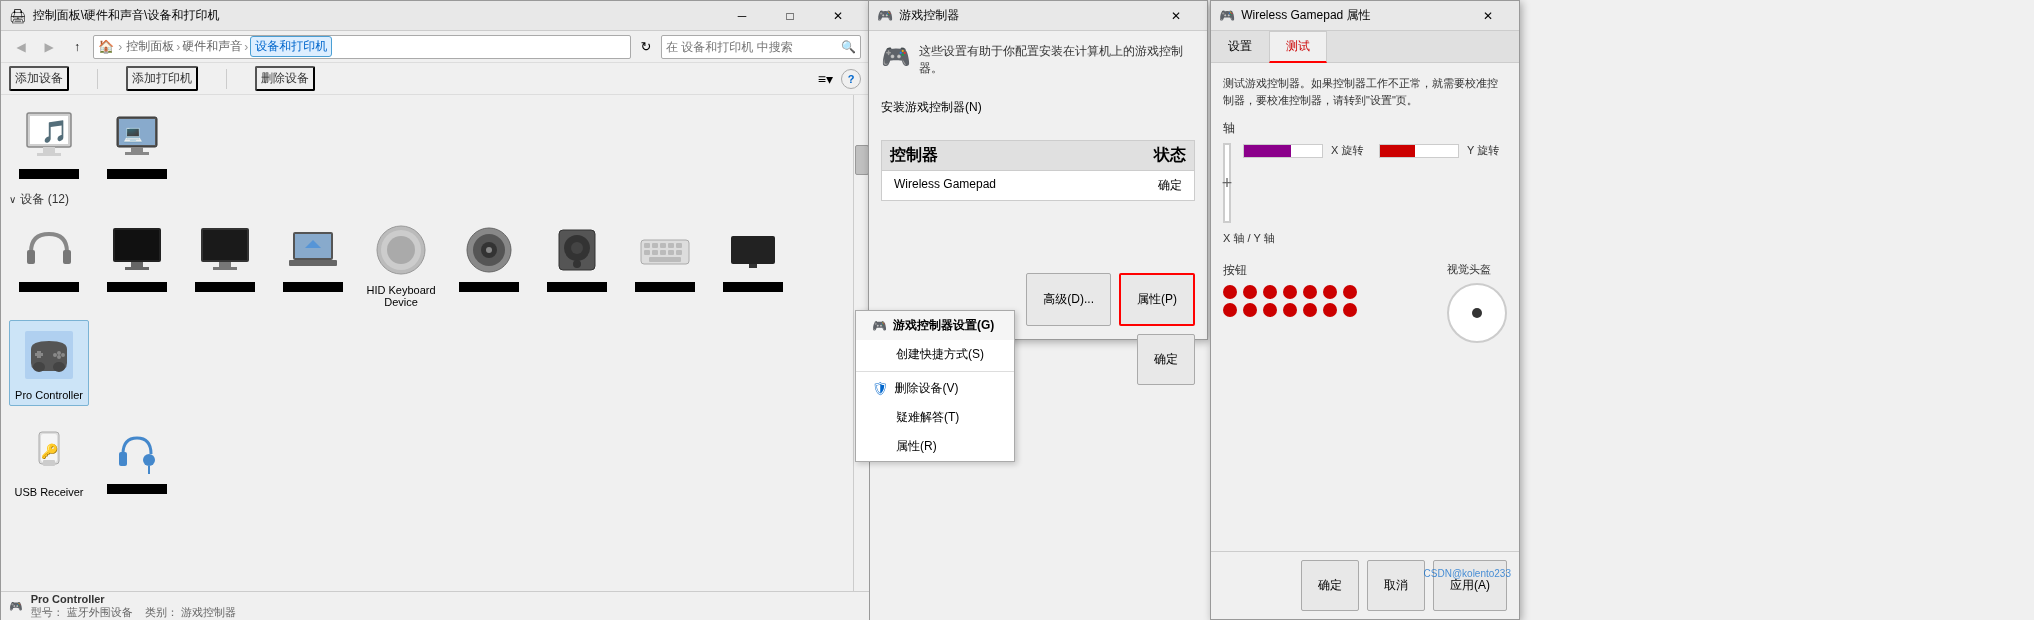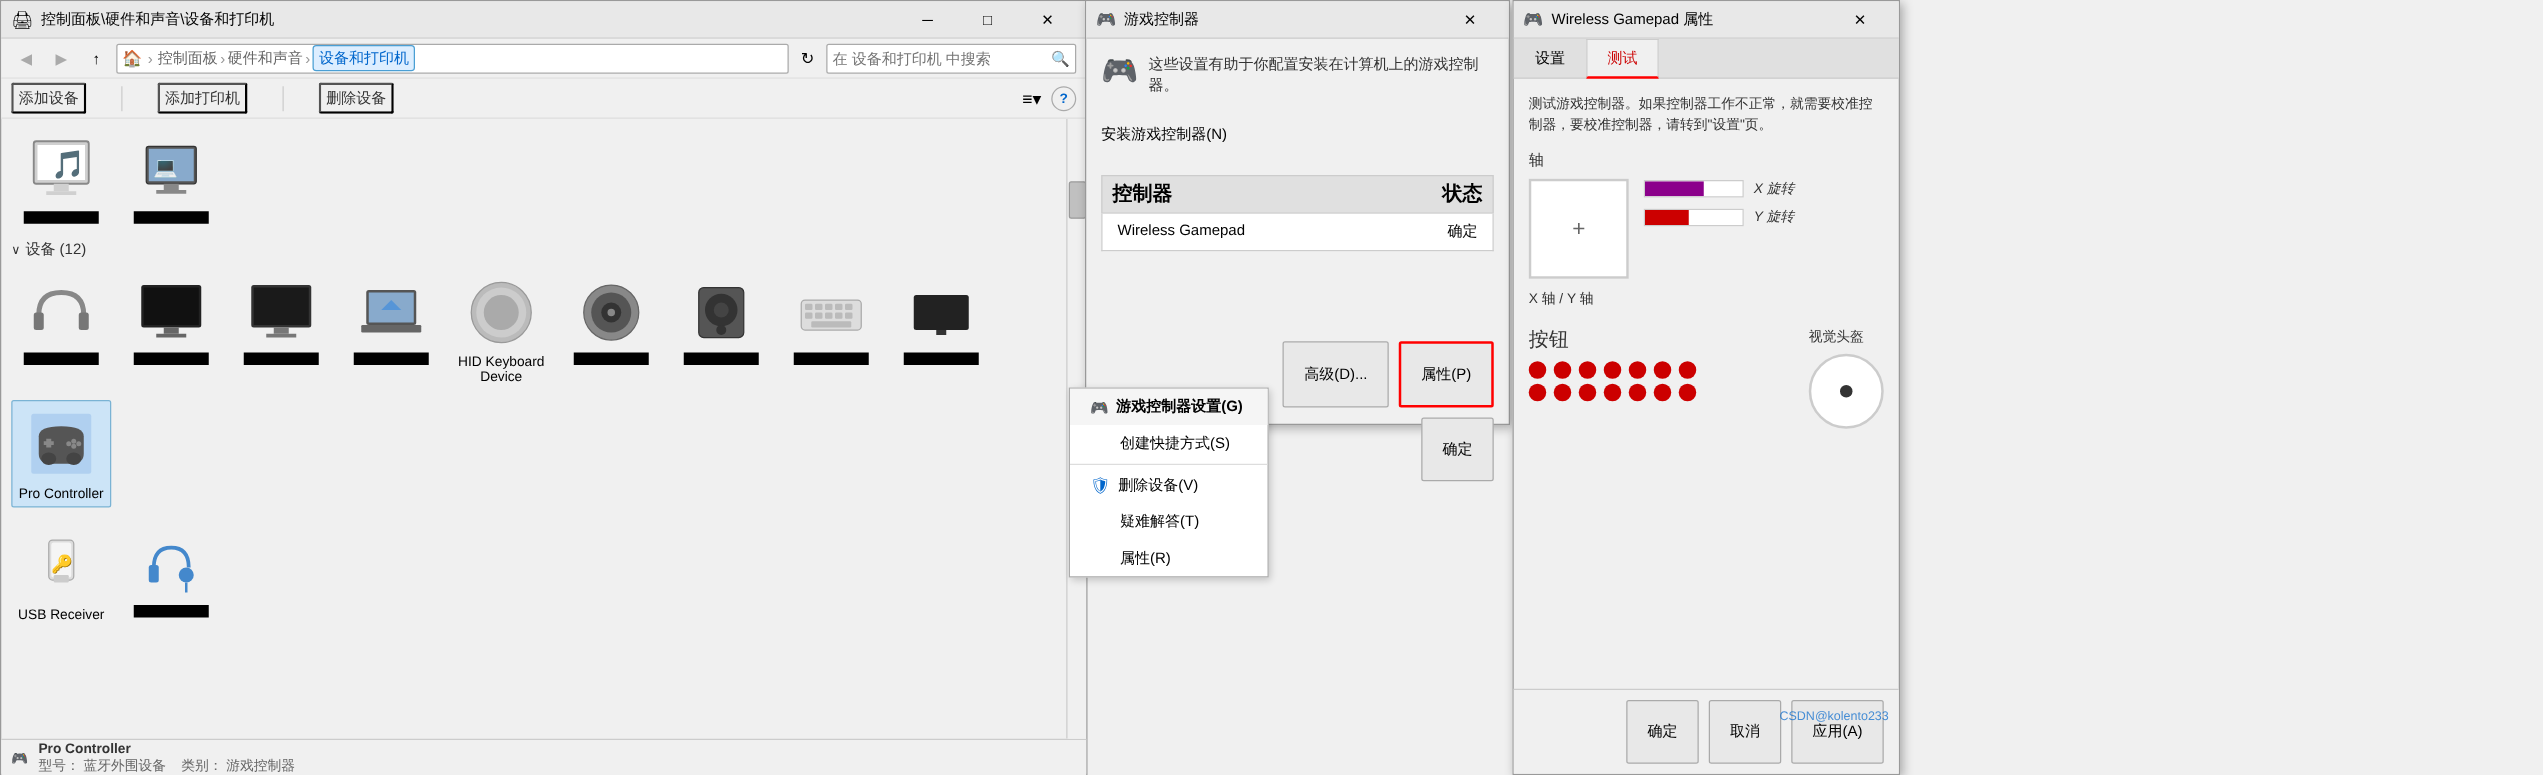--- a/index.html
+++ b/index.html
@@ -339,32 +339,32 @@
       position: relative;
       display: flex;
       align-items: center;
       justify-content: center;
     }
     .joystick-cross {
       position: absolute;
       font-size: 18px;
       color: #666;
     }
-    .axis-bars { display: flex; flex-direction: column; gap: 8px; font-style: italic; }
+    .axis-bars { display: flex; flex-direction: row; gap: 8px; }
     .axis-bar-row { display: flex; align-items: center; gap: 8px; }
     .axis-bar-label { font-size: 11px; color: #333; width: 40px; }
     .axis-bar-track { width: 80px; height: 14px; border: 1px solid #ccc; background: white; position: relative; overflow: hidden; }
     .axis-bar-fill { height: 100%; background: #8b008b; width: 60%; }
     .axis-bar-fill.y { background: #cc0000; width: 45%; }
     .axes-footer-label { font-size: 11px; color: #333; }
     
     
     .buttons-section { display: flex; gap: 16px; }
     .buttons-left { flex: 1; }
-    .buttons-label { font-size: 16px; color: #333; margin-bottom: 6px; }
+    .buttons-label { font-size: 12px; color: #333; margin-bottom: 6px; }
     .buttons-grid { display: grid; grid-template-columns: repeat(7, 16px); gap: 4px; margin-bottom: 4px; }
     .btn-dot { width: 14px; height: 14px; border-radius: 50%; background: #cc0000; display: flex; align-items: center; justify-content: center; }
     
     
     .hat-section { }
     .hat-label { font-size: 11px; color: #333; margin-bottom: 6px; }
     .hat-circle {
       width: 60px; height: 60px;
       border: 2px solid #ccc;
       border-radius: 50%;

